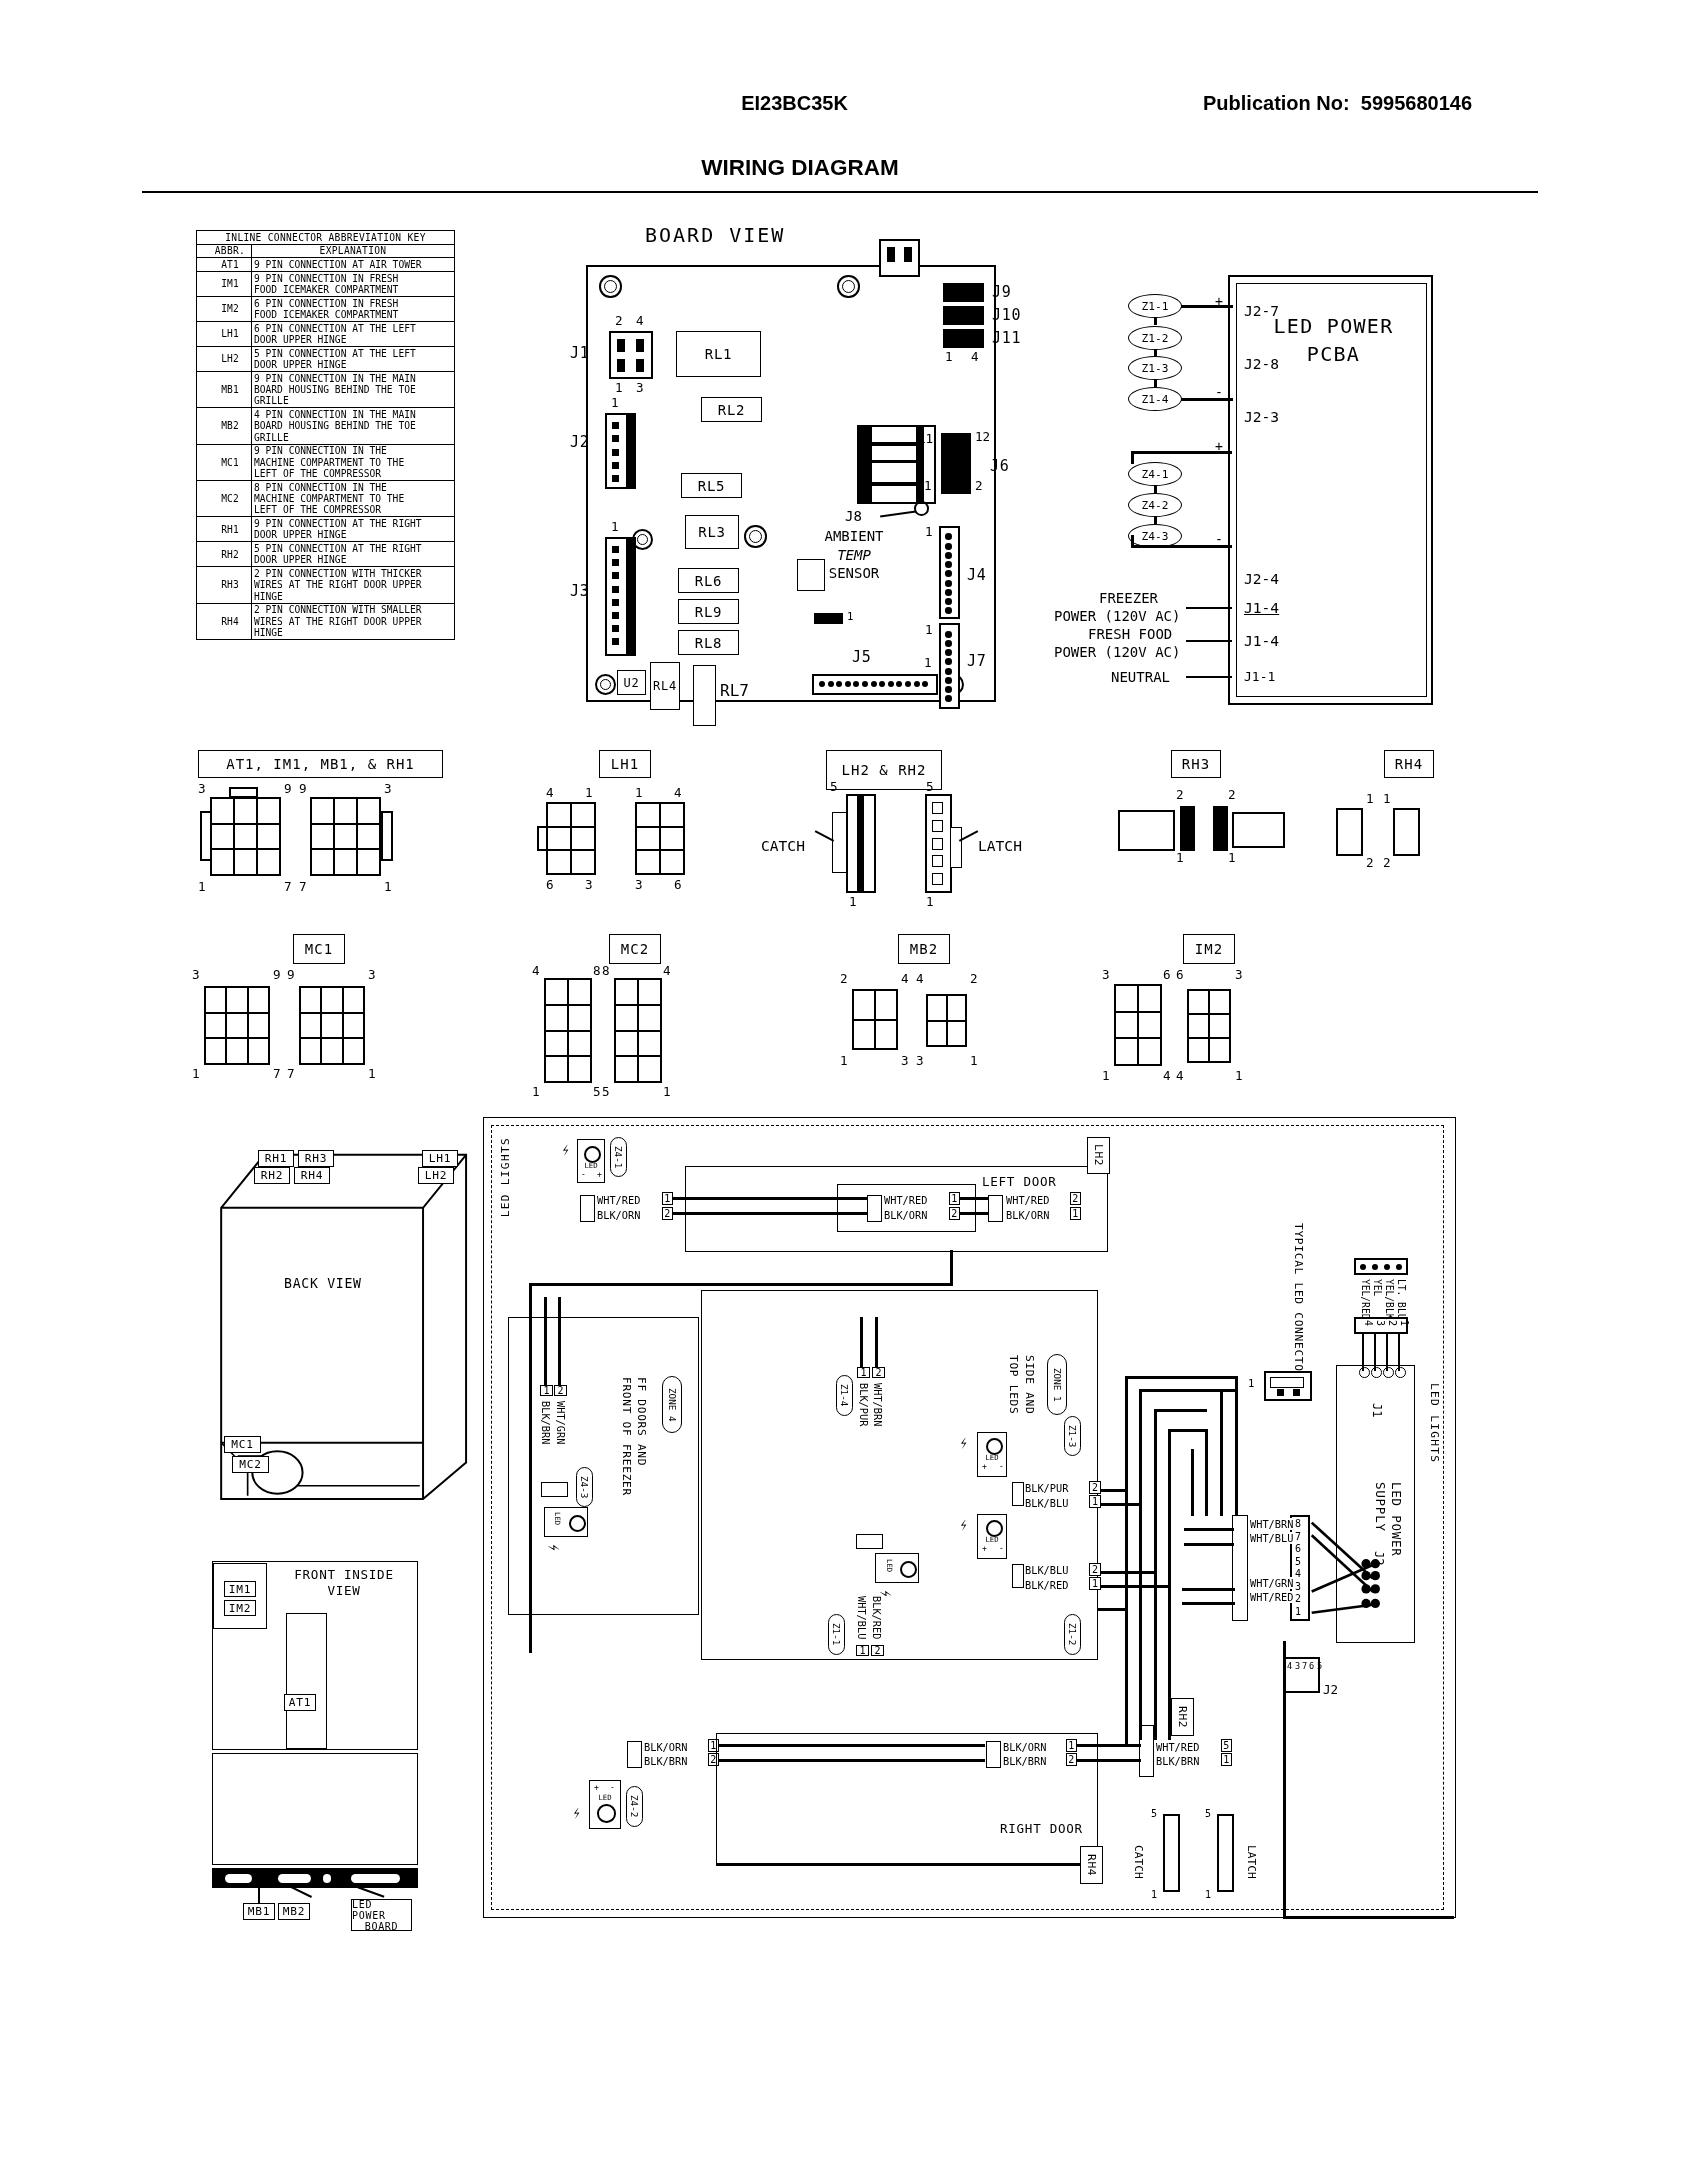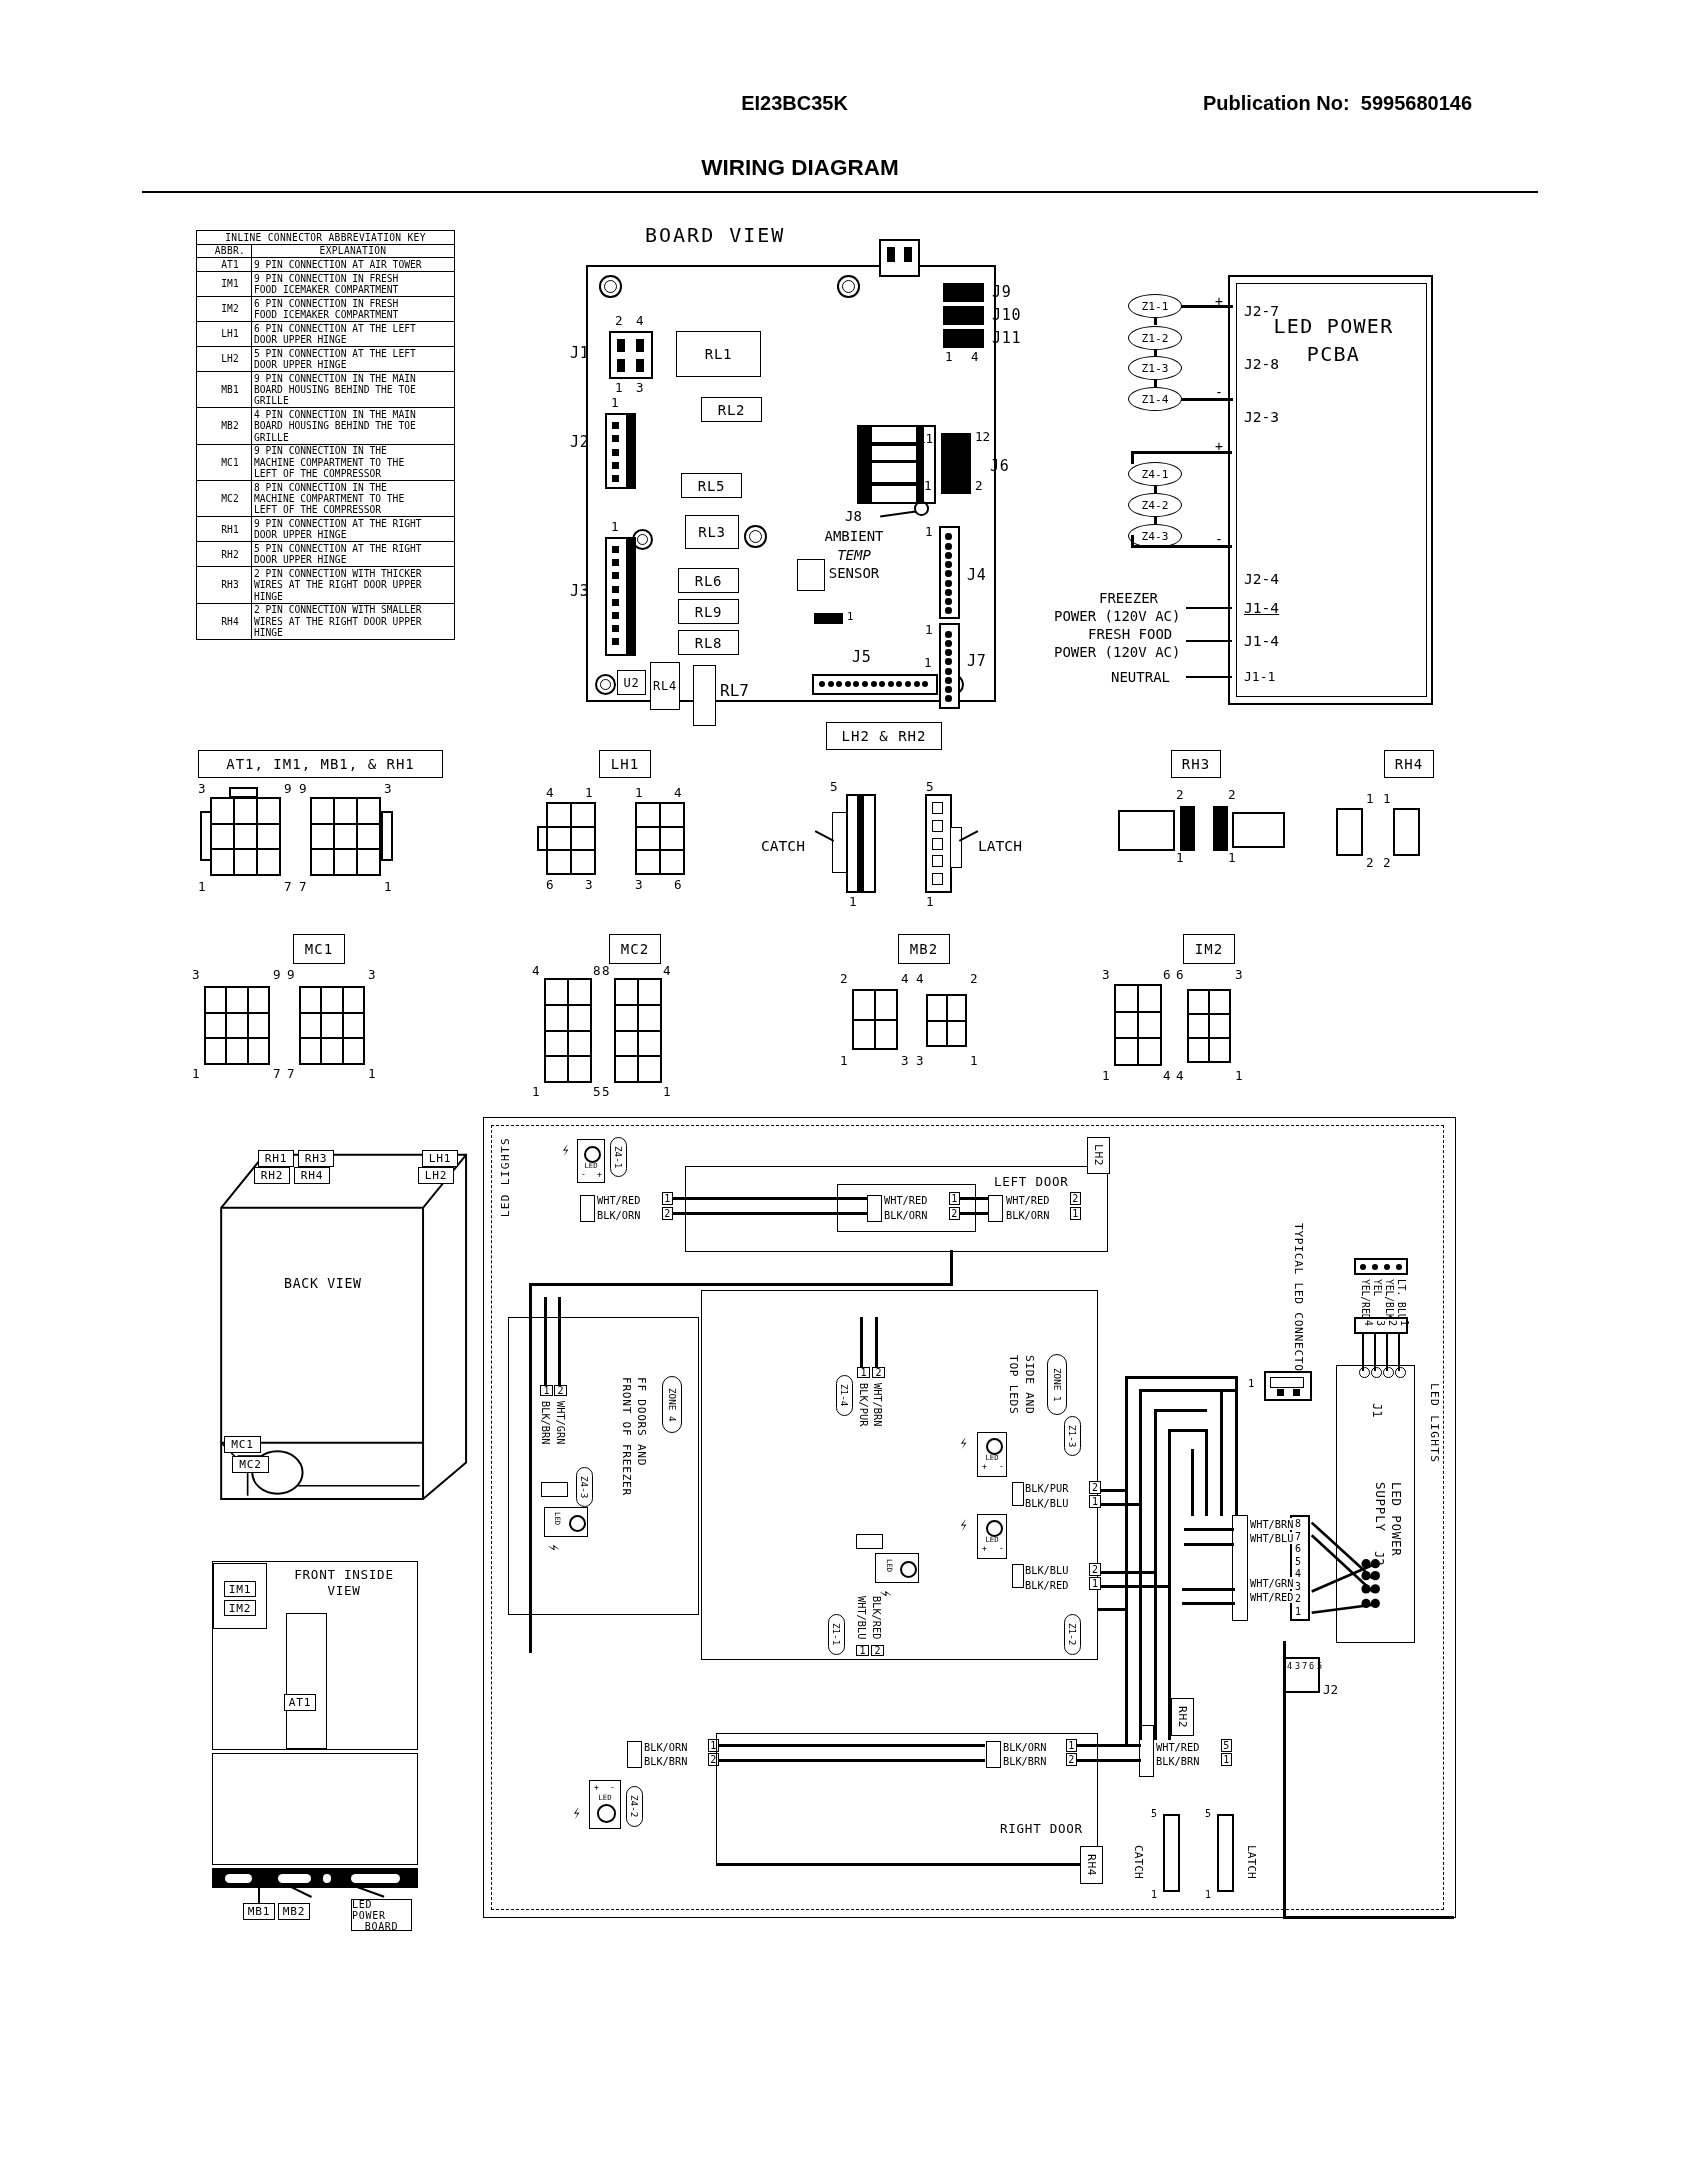--- a/index.html
+++ b/index.html
@@ -332,21 +332,21 @@
 <div class="t" style="left:1054px;top:609px;font-size:14px;">POWER (120V AC)</div>
 <div class="t" style="left:1088px;top:627px;font-size:14px;">FRESH FOOD</div>
 <div class="t" style="left:1054px;top:645px;font-size:14px;">POWER (120V AC)</div>
 <div class="t" style="left:1111px;top:670px;font-size:14px;">NEUTRAL</div>
 <div class="line" style="left:1186px;top:607px;width:46px;height:2px;"></div>
 <div class="line" style="left:1186px;top:640px;width:46px;height:2px;"></div>
 <div class="line" style="left:1186px;top:676px;width:46px;height:2px;"></div>
 
 <div class="conn-lbl" style="left:198px;top:750px;width:245px;height:28px;">AT1, IM1, MB1, &amp; RH1</div>
 <div class="conn-lbl" style="left:599px;top:750px;width:52px;height:28px;">LH1</div>
-<div class="conn-lbl" style="left:826px;top:722px;width:116px;height:28px;">LH2 &amp; RH2</div>
+<div class="conn-lbl" style="left:826px;top:750px;width:116px;height:40px;">LH2 &amp; RH2</div>
 <div class="conn-lbl" style="left:1171px;top:750px;width:50px;height:28px;">RH3</div>
 <div class="conn-lbl" style="left:1384px;top:750px;width:50px;height:28px;">RH4</div>
 
 <div class="grid3" style="left:210px;top:797px;width:71px;height:79px;grid-template-columns:1fr 1fr 1fr;grid-template-rows:1fr 1fr 1fr;">
  <s></s>
     <s></s>
     <s></s>
     <s></s>
     <s></s>
     <s></s>
@@ -610,21 +610,21 @@
 <div class="ellv" style="left:610px;top:1137px;width:17px;height:40px;">
     <span class="vtext">Z4-1</span>
   </div>
 <div class="term" style="left:580px;top:1195px;width:14.6px;height:26.5px;"></div>
 <div class="wlab" style="left:597px;top:1194px;">WHT/RED</div>
 <div class="wlab" style="left:597px;top:1209px;">BLK/ORN</div>
 <div class="pnum" style="left:662px;top:1192px;width:10.6px;height:13.2px;">1</div>
 <div class="pnum" style="left:662px;top:1207px;width:10.6px;height:13.2px;">2</div>
 
 <div class="solidbox" style="left:685px;top:1166px;width:423px;height:86px;"></div>
-<div class="t" style="left:982px;top:1176px;font-size:12.6px;letter-spacing:0.7px;margin-left:12px;">LEFT DOOR</div>
+<div class="t" style="left:982px;top:1176px;font-size:12.6px;letter-spacing:0.7px;">LEFT DOOR</div>
 <div class="solidbox" style="left:837px;top:1184px;width:139px;height:48px;"></div>
 <div class="term" style="left:867px;top:1195px;width:14.6px;height:26.5px;"></div>
 <div class="wlab" style="left:884px;top:1194px;">WHT/RED</div>
 <div class="wlab" style="left:884px;top:1209px;">BLK/ORN</div>
 <div class="pnum" style="left:949px;top:1192px;width:10.6px;height:13.2px;">1</div>
 <div class="pnum" style="left:949px;top:1207px;width:10.6px;height:13.2px;">2</div>
 <div class="term" style="left:988px;top:1195px;width:14.6px;height:26.5px;"></div>
 <div class="wlab" style="left:1006px;top:1194px;">WHT/RED</div>
 <div class="wlab" style="left:1006px;top:1209px;">BLK/ORN</div>
 <div class="pnum" style="left:1070px;top:1192px;width:10.6px;height:13.2px;">2</div>

